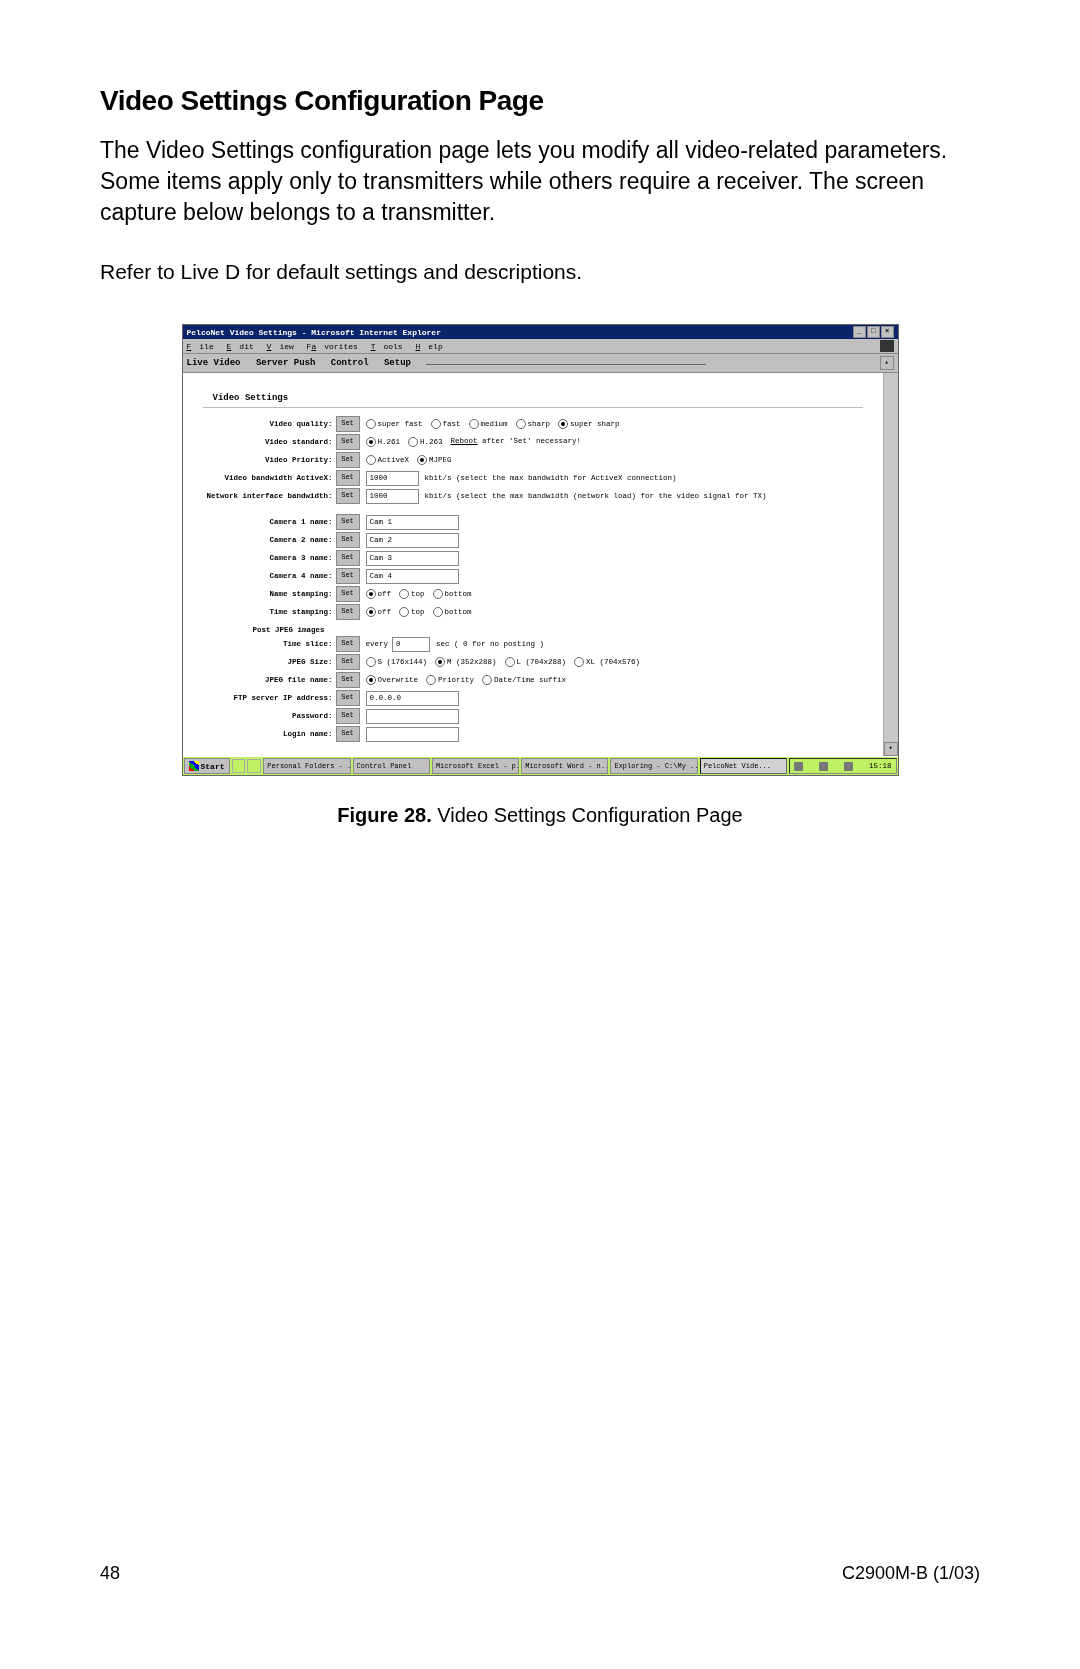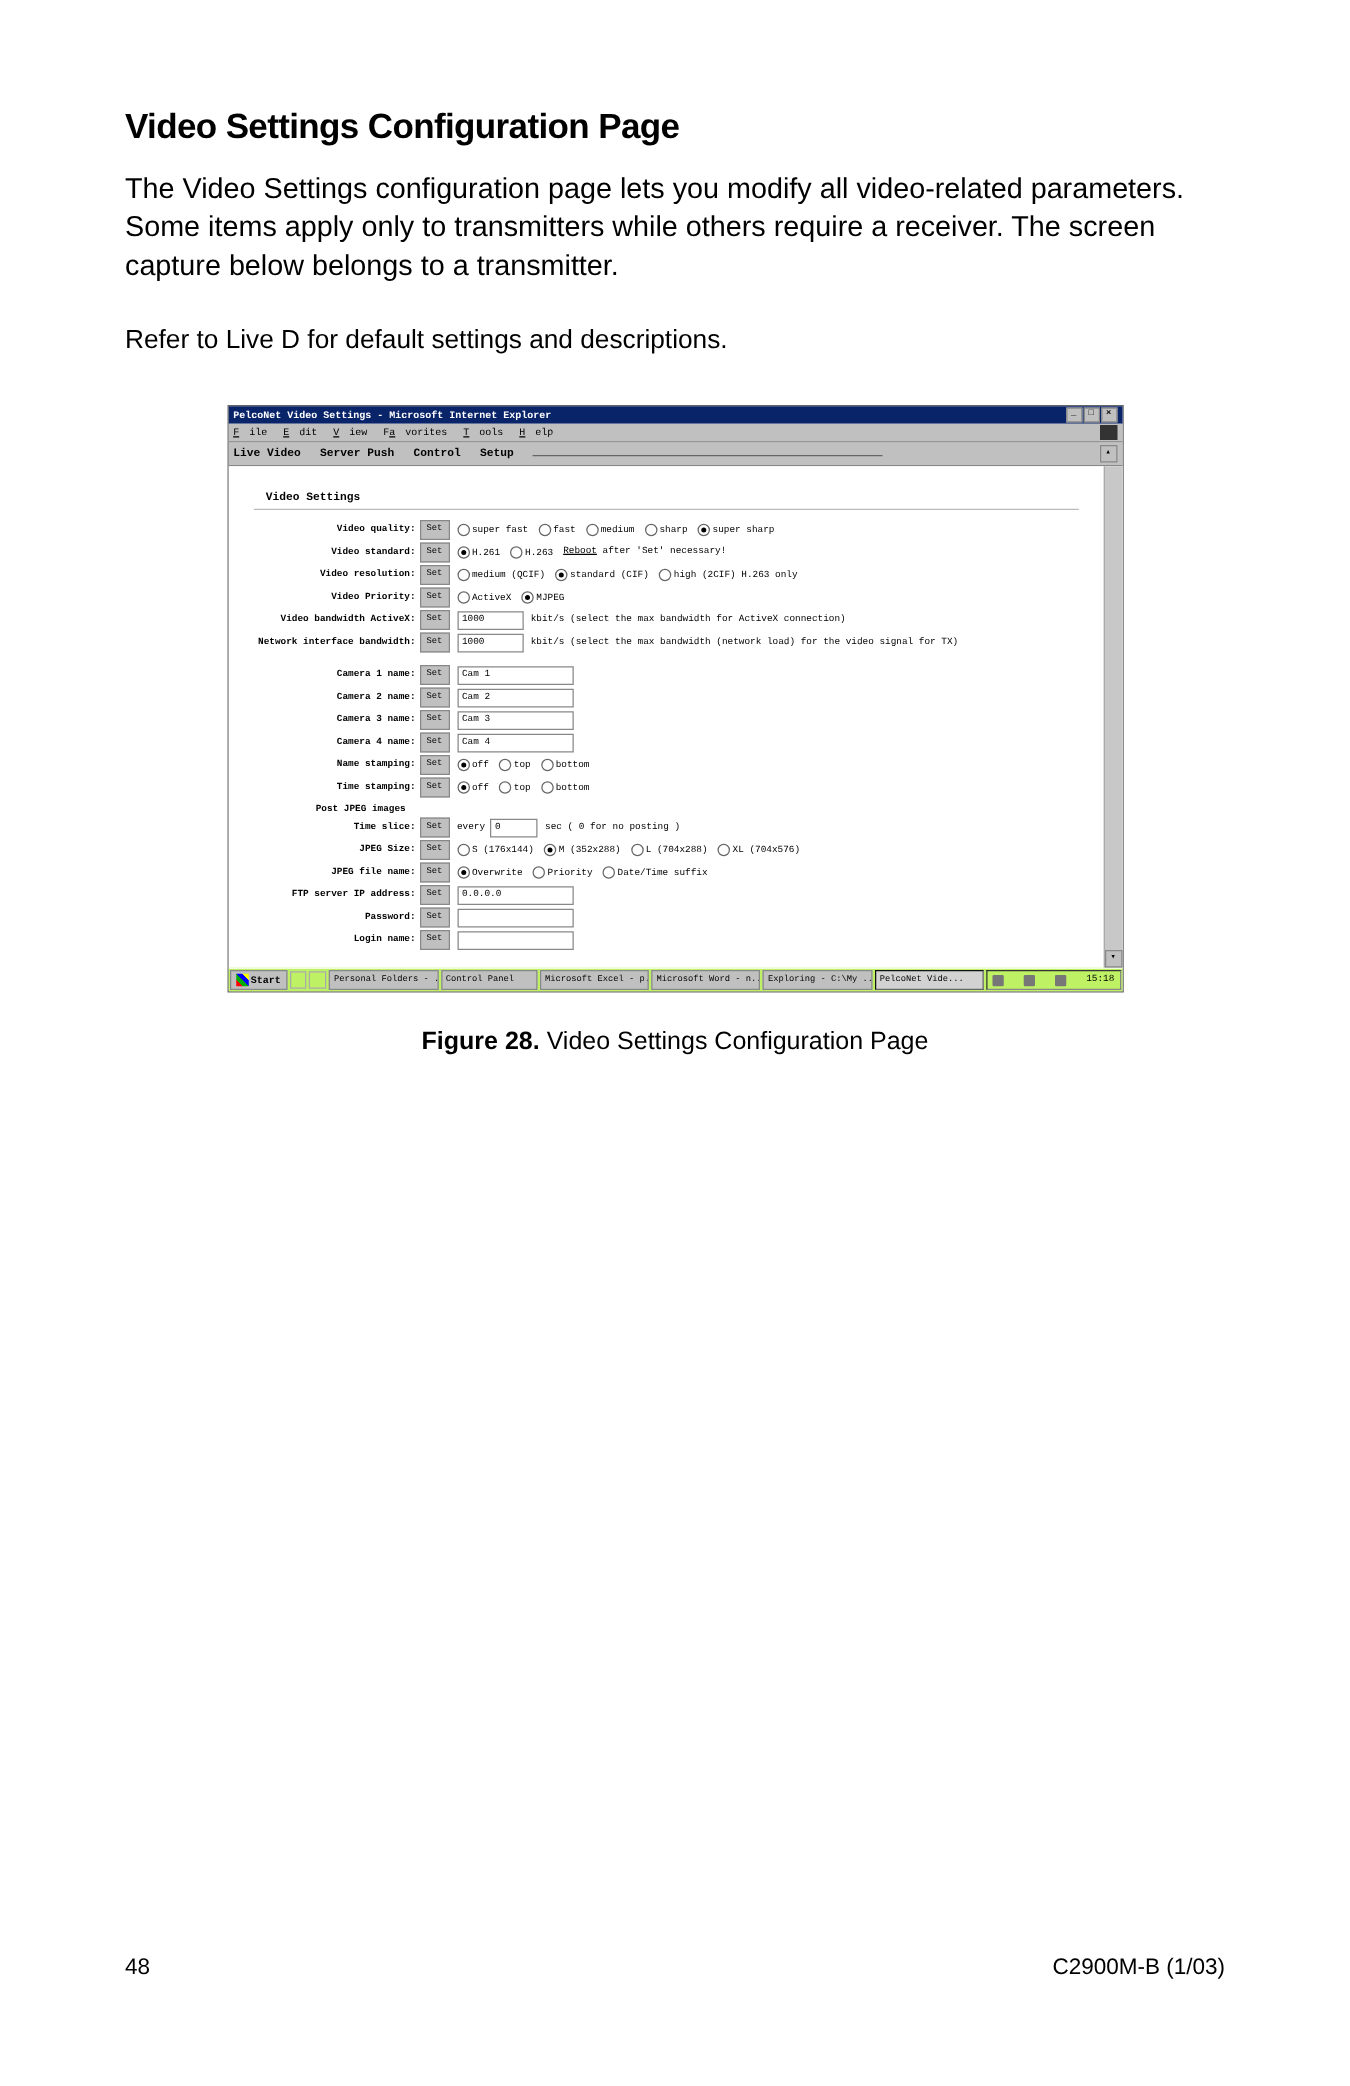--- a/index.html
+++ b/index.html
@@ -316,29 +316,20 @@
         <div class="form-row">
           <div class="form-label">Video standard:</div>
           <div class="set-btn">Set</div>
           <div class="radio-group">
             <span><span class="radio-dot on"></span><span>H.261</span></span>
             <span><span class="radio-dot"></span><span>H.263</span></span>
             <span class="hint"><span class="reboot-link">Reboot</span><span> after 'Set' necessary!</span></span>
           </div>
         </div>
 
-        <div class="form-row">
-          <div class="form-label">Video resolution:</div>
-          <div class="set-btn">Set</div>
-          <div class="radio-group">
-            <span><span class="radio-dot"></span><span>medium (QCIF)</span></span>
-            <span><span class="radio-dot on"></span><span>standard (CIF)</span></span>
-            <span><span class="radio-dot"></span><span>high (2CIF) H.263 only</span></span>
-          </div>
-        </div>
 
         <div class="form-row">
           <div class="form-label">Video Priority:</div>
           <div class="set-btn">Set</div>
           <div class="radio-group">
             <span><span class="radio-dot"></span><span>ActiveX</span></span>
             <span><span class="radio-dot on"></span><span>MJPEG</span></span>
           </div>
         </div>
 

